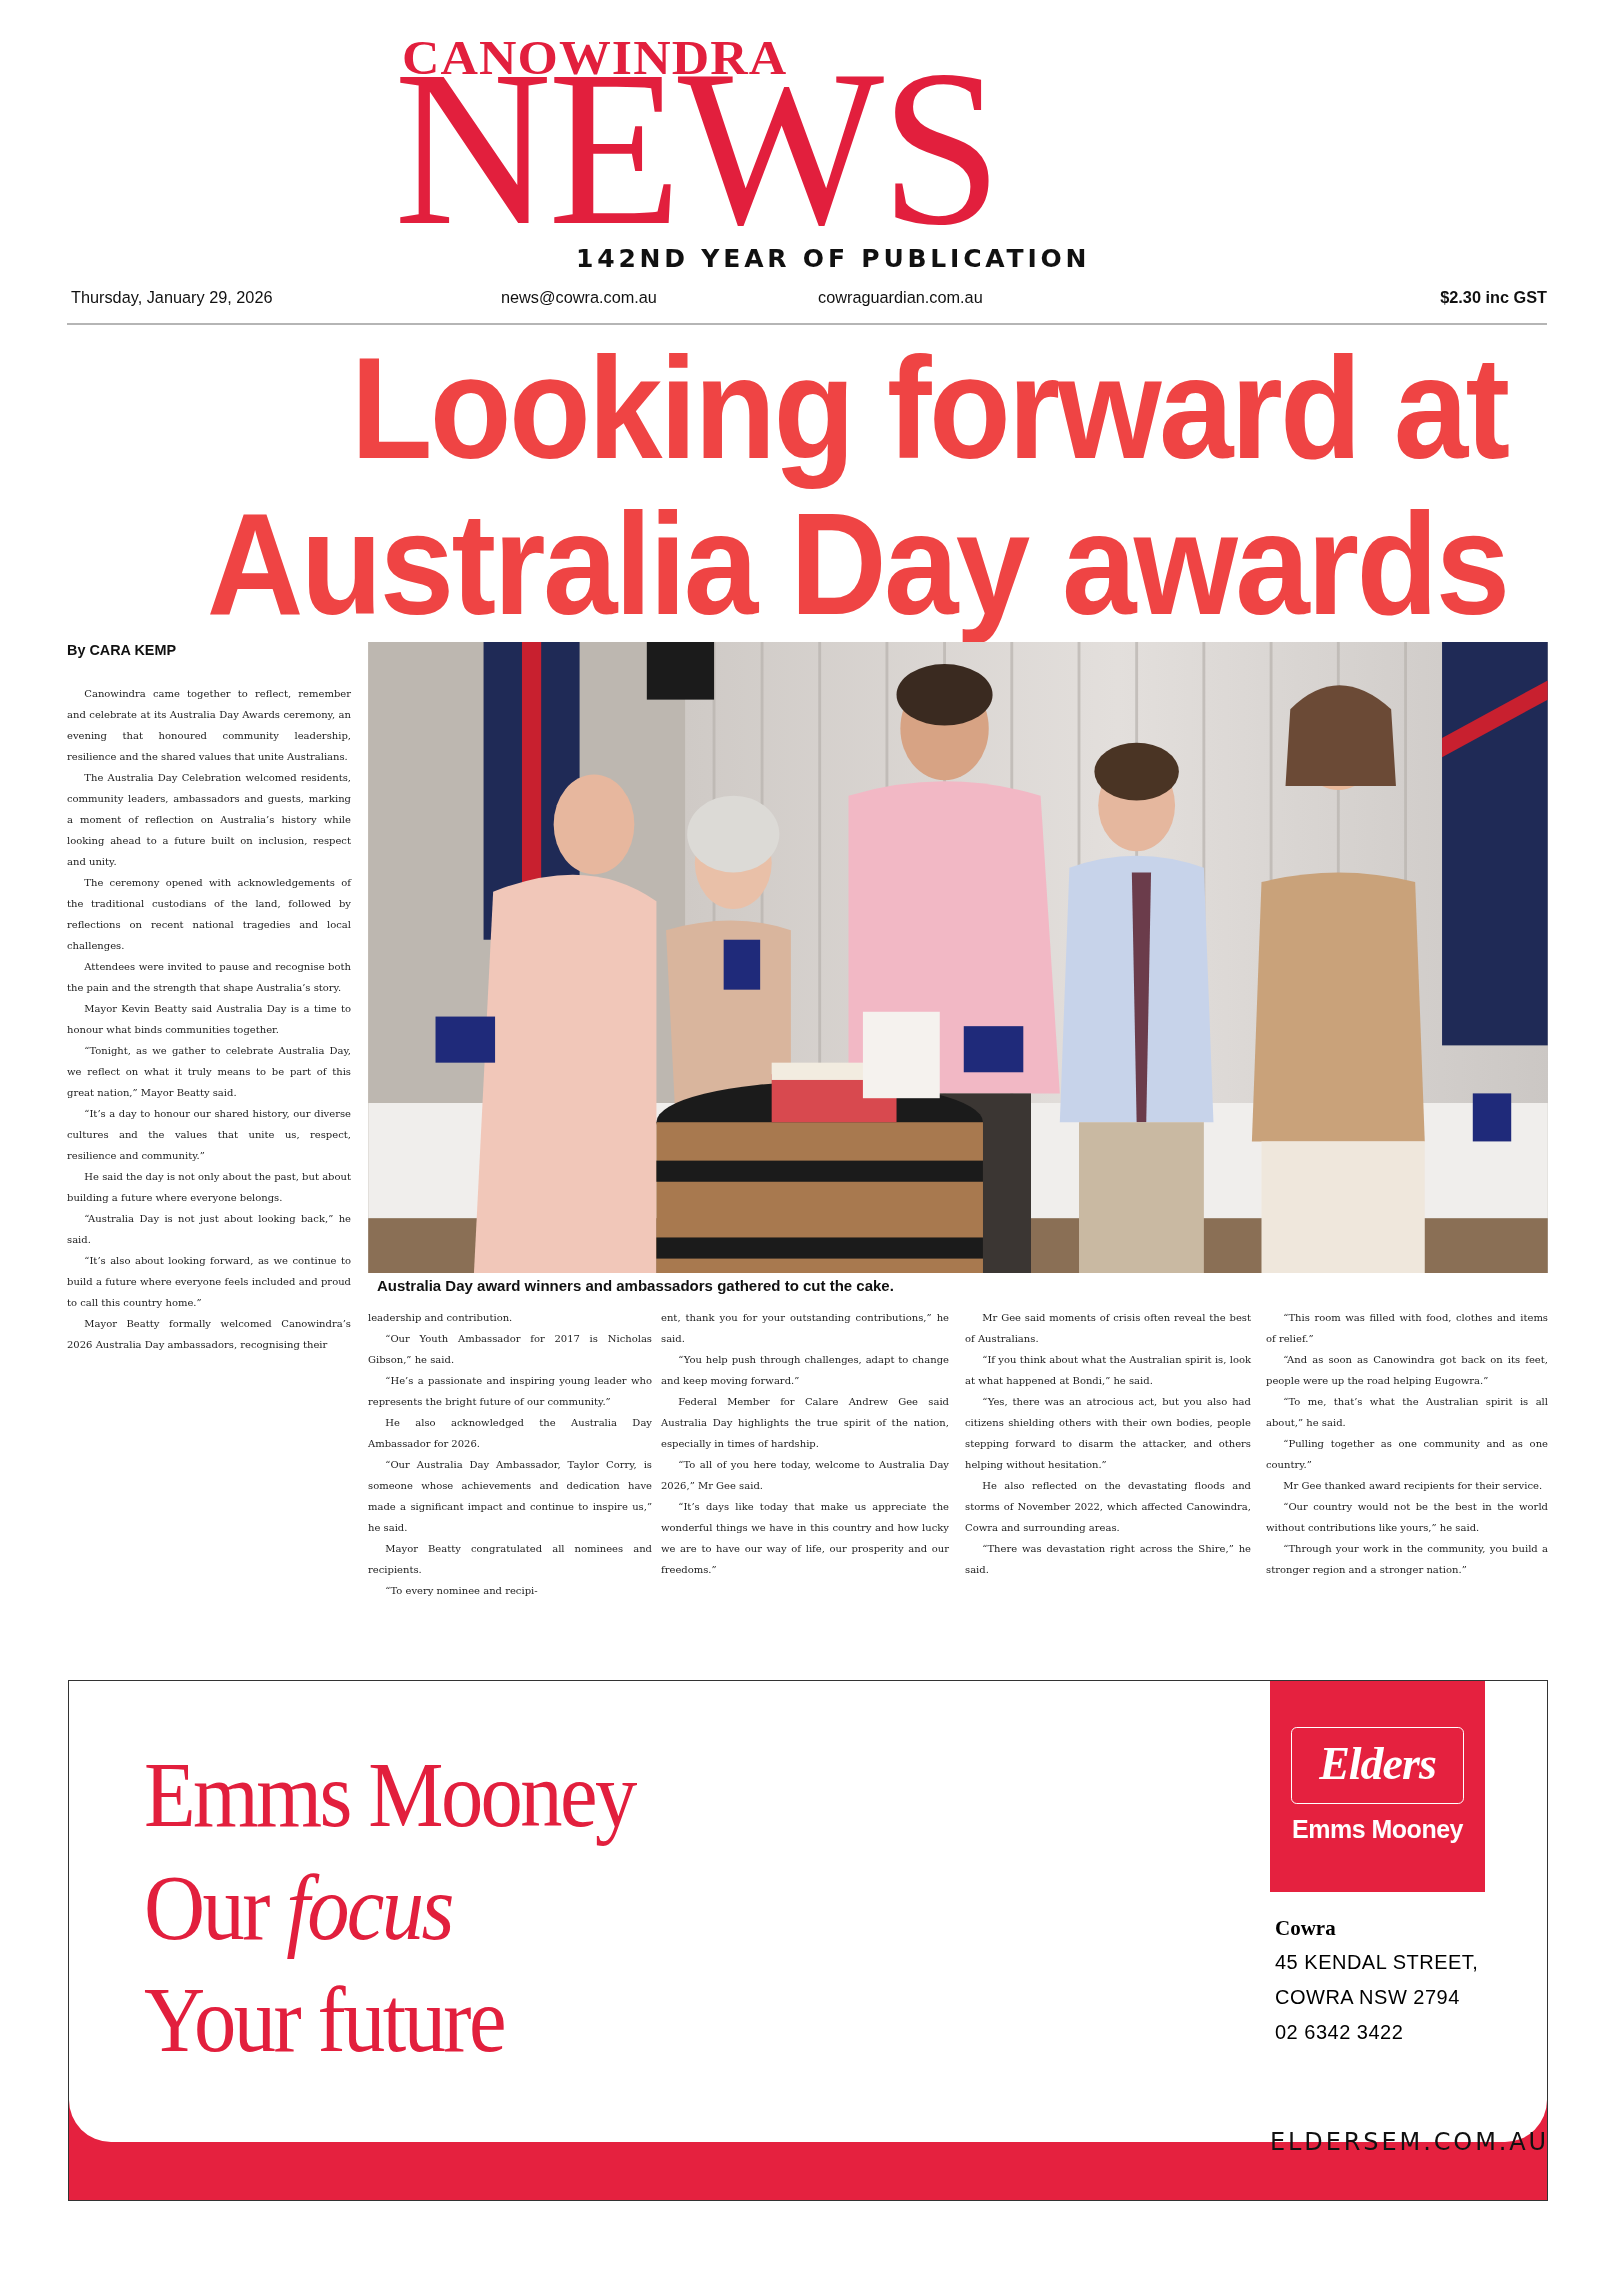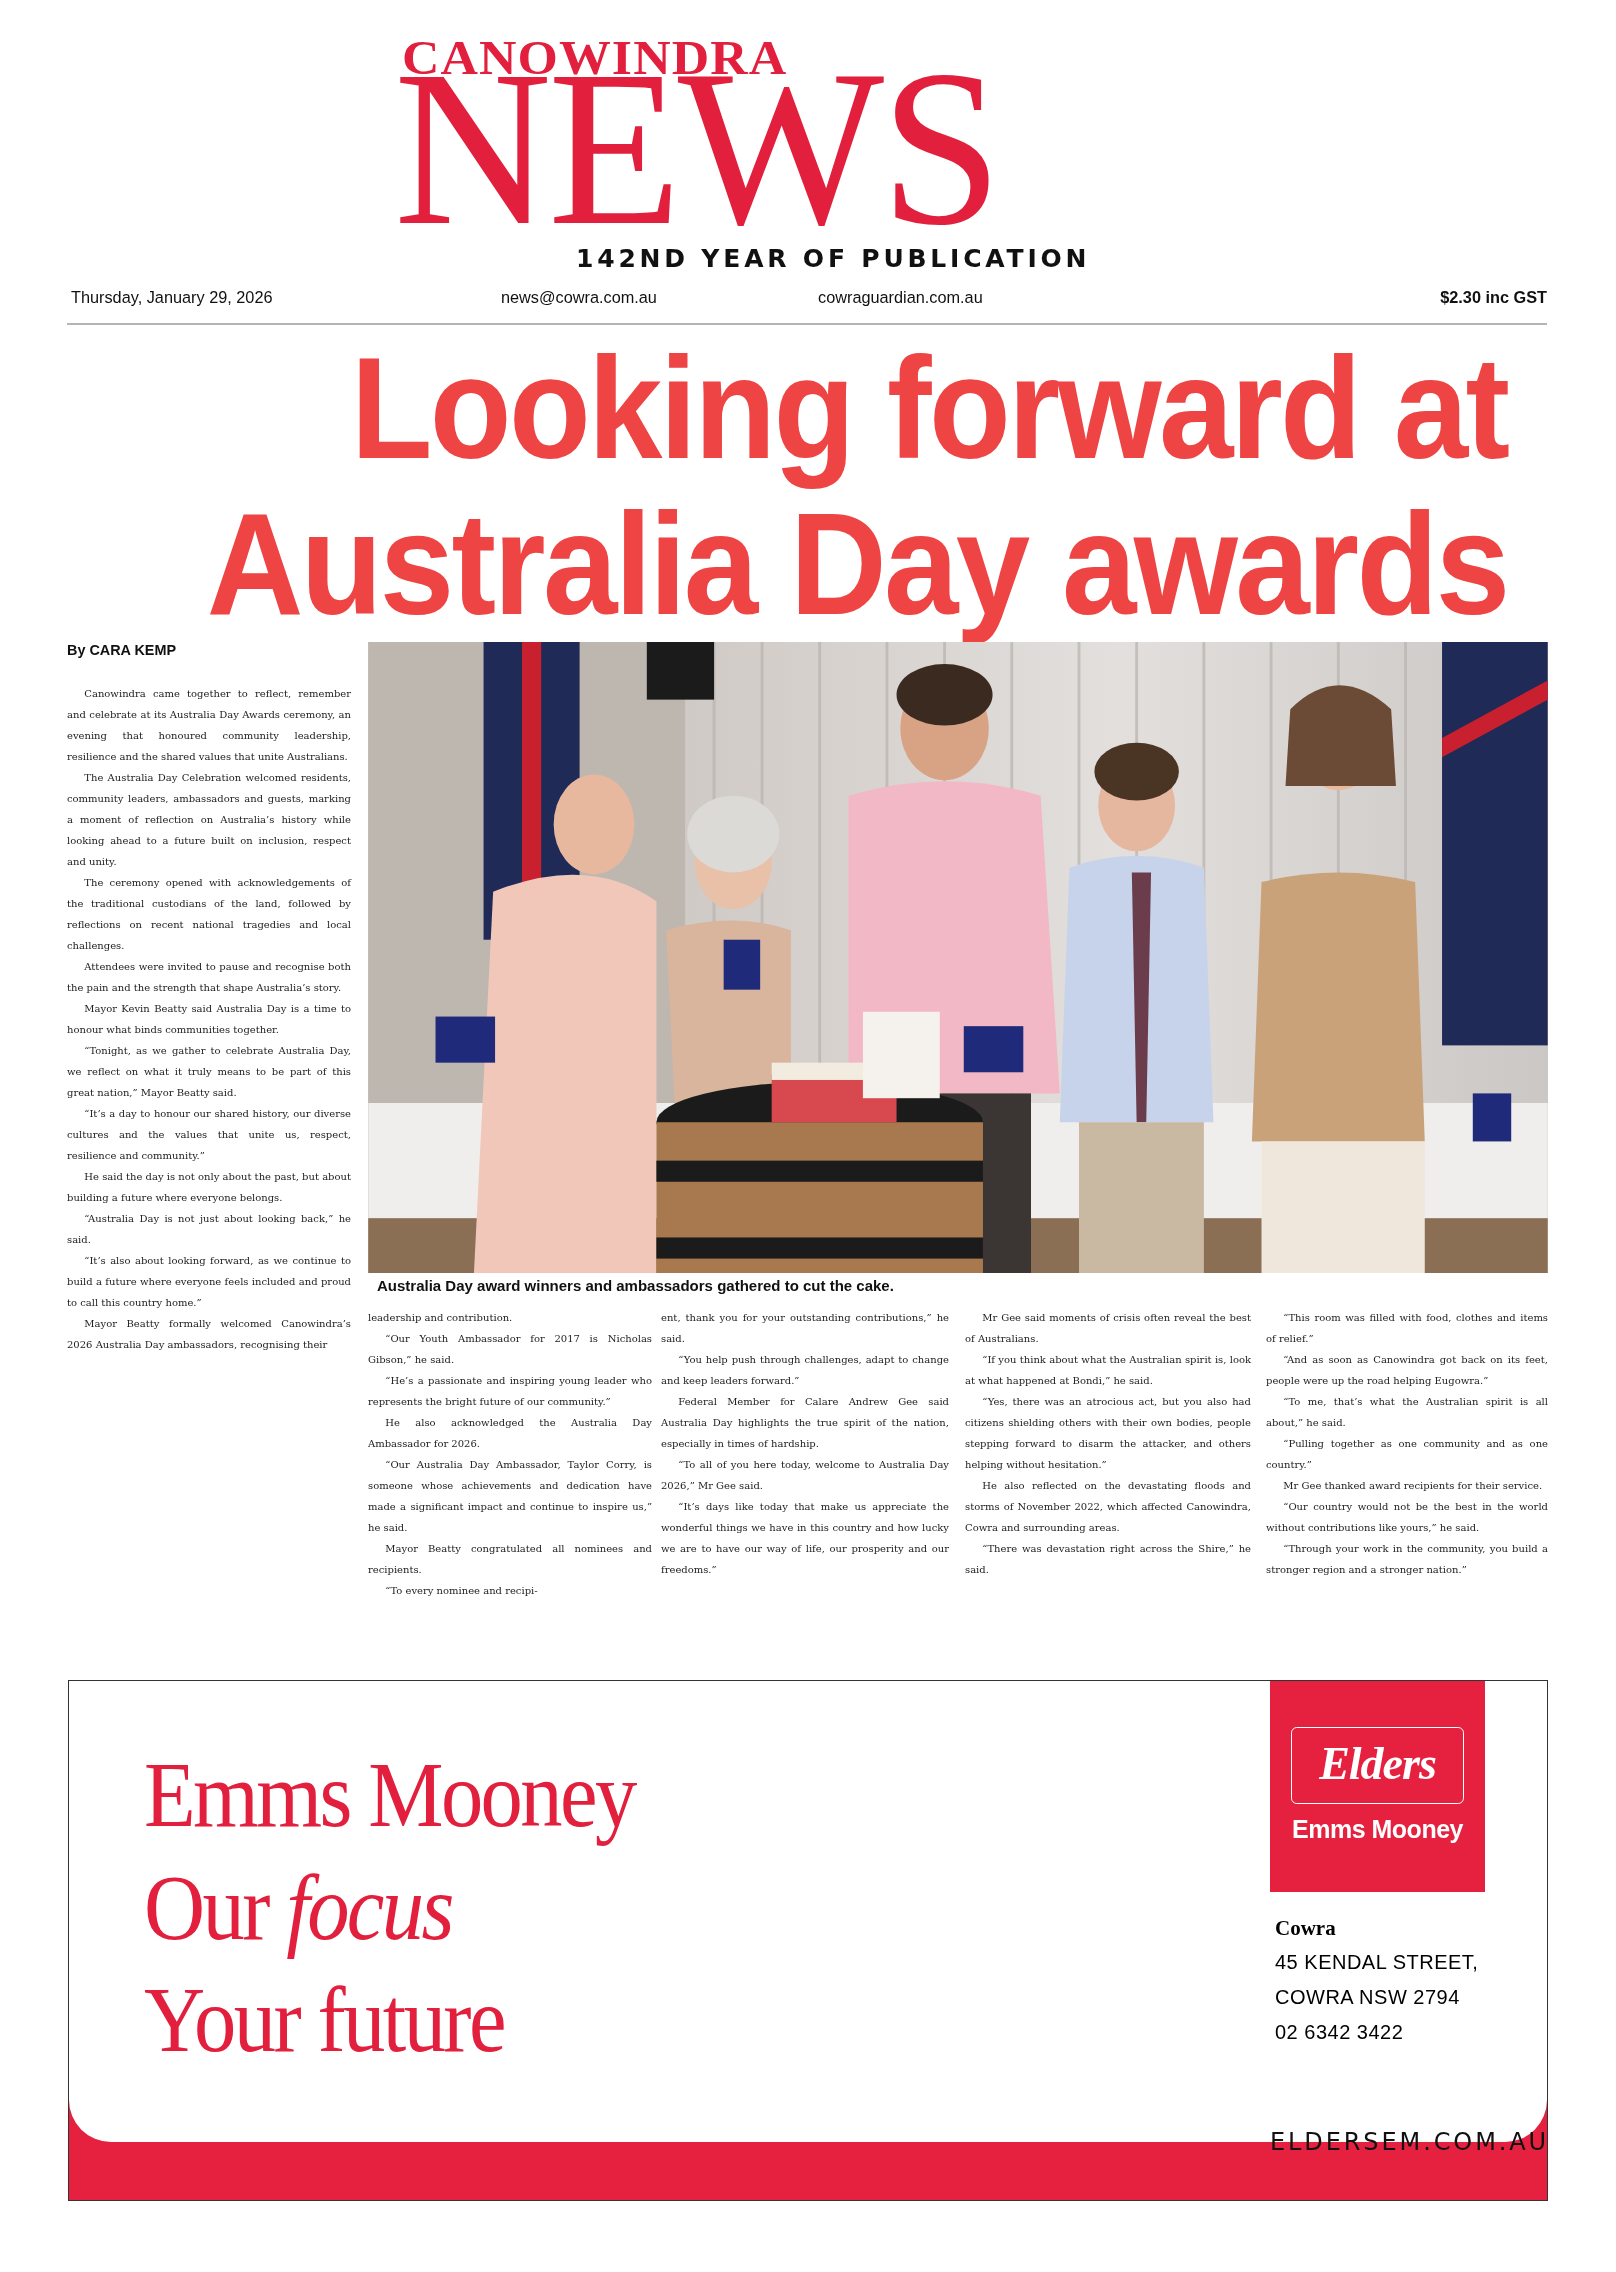--- a/index.html
+++ b/index.html
@@ -177,21 +177,21 @@
   <p class="noindent">leadership and contribution.</p>
   <p>“Our Youth Ambassador for 2017 is Nicholas Gibson,” he said.</p>
   <p>“He’s a passionate and inspiring young leader who represents the bright future of our community.”</p>
   <p>He also acknowledged the Australia Day Ambassador for 2026.</p>
   <p>“Our Australia Day Ambassador, Taylor Corry, is someone whose achievements and dedication have made a significant impact and continue to inspire us,” he said.</p>
   <p>Mayor Beatty congratulated all nominees and recipients.</p>
   <p>“To every nominee and recipi-</p>
 </div>
 <div class="col col3">
   <p class="noindent">ent, thank you for your outstanding contributions,” he said.</p>
-  <p>“You help push through challenges, adapt to change and keep leaders forward.”</p>
+  <p>“You help push through challenges, adapt to change and keep moving forward.”</p>
   <p>Federal Member for Calare Andrew Gee said Australia Day highlights the true spirit of the nation, especially in times of hardship.</p>
   <p>“To all of you here today, welcome to Australia Day 2026,” Mr Gee said.</p>
   <p>“It’s days like today that make us appreciate the wonderful things we have in this country and how lucky we are to have our way of life, our prosperity and our freedoms.”</p>
 </div>
 <div class="col col4">
   <p>Mr Gee said moments of crisis often reveal the best of Australians.</p>
   <p>“If you think about what the Australian spirit is, look at what happened at Bondi,” he said.</p>
   <p>“Yes, there was an atrocious act, but you also had citizens shielding others with their own bodies, people stepping forward to disarm the attacker, and others helping without hesitation.”</p>
   <p>He also reflected on the devastating floods and storms of November 2022, which affected Canowindra, Cowra and surrounding areas.</p>
   <p>“There was devastation right across the Shire,” he said.</p>

